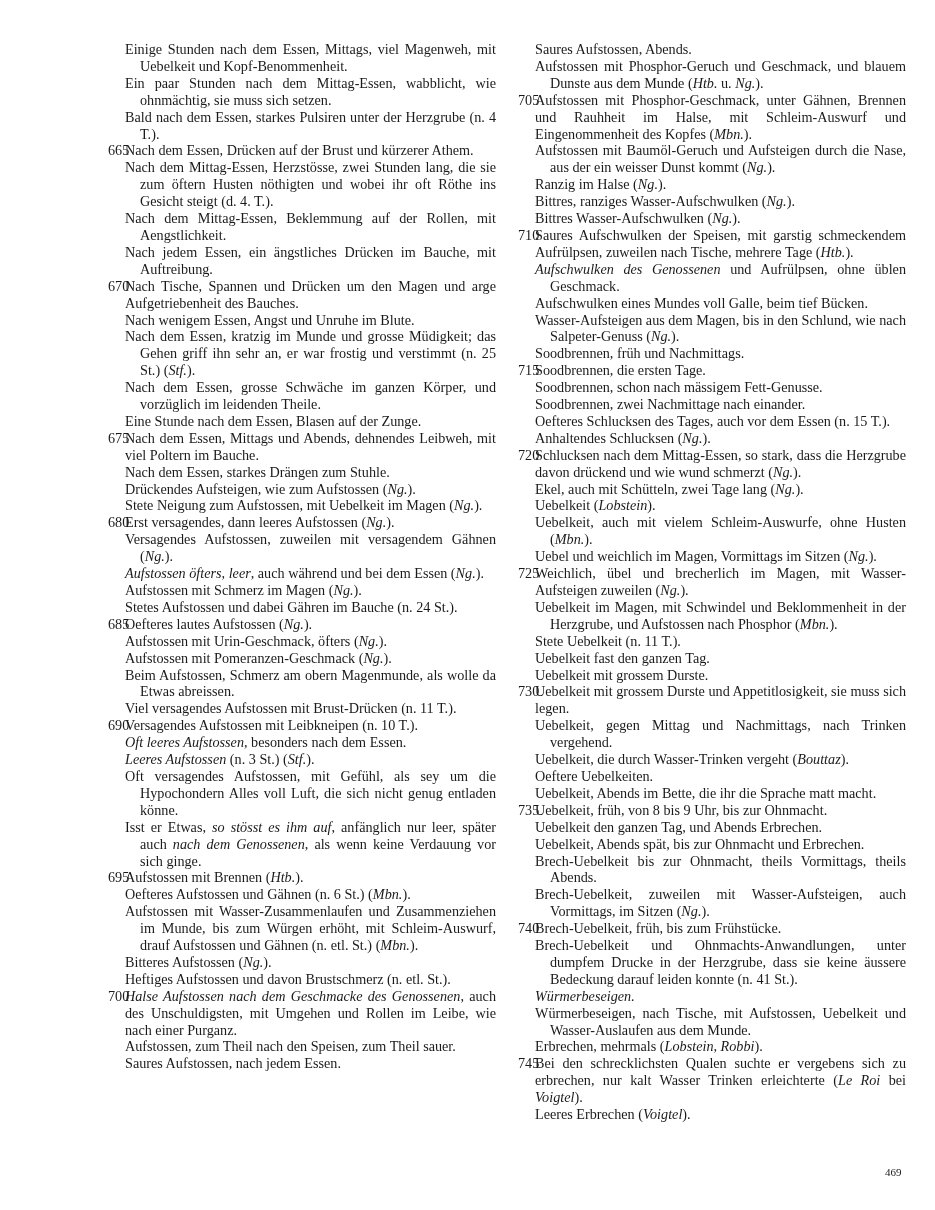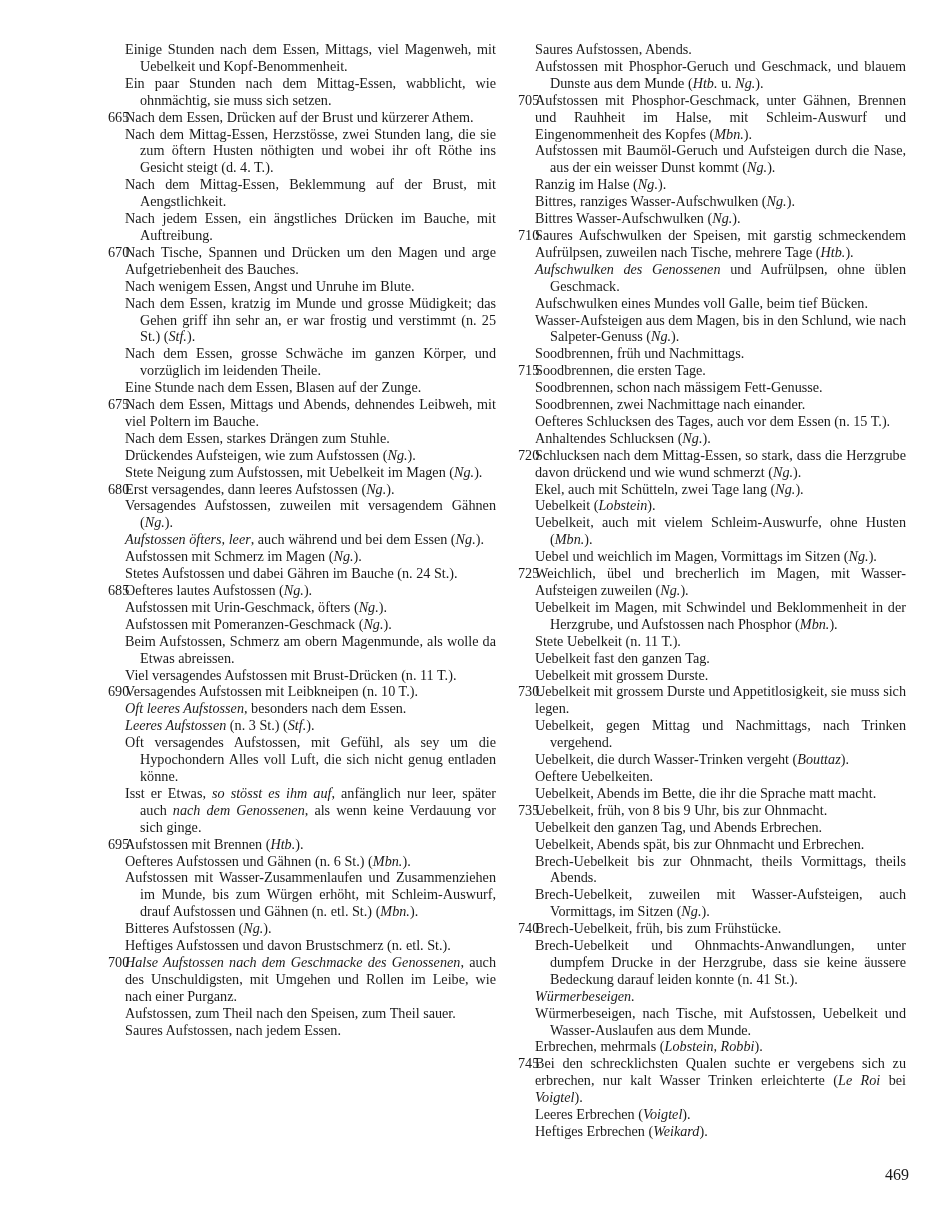--- a/index.html
+++ b/index.html
@@ -9,42 +9,45 @@
   .column { position: absolute; top: 41px; }
   .col-left { left: 108px; width: 388px; }
   .col-right { left: 518px; width: 388px; }
   .entry { position: relative; font-size: 14.2px; line-height: 16.9px; }
   .entry .body { display: block; padding-left: 32px; text-indent: -15px; }
   .entry.numbered .num { position: absolute; left: 0; top: 0; }
   .entry.numbered .body { padding-left: 32px; text-indent: -15px; }
   .entry.numbered.hang0 .body { padding-left: 17px; text-indent: 0; }
   .justify .body { text-align: justify; text-align-last: left; }
   i { font-style: italic; }
-  .page-number { position: absolute; left: 885px; top: 1166px; font-size: 16px; }
+  .page-number { position: absolute; left: 885px; top: 1166px; font-size: 11px; }
 </style>
 </head>
 <body>
 
 <div class="page">
   <div class="column col-left">
       <div class="entry justify">
         <span class="body"><span>Einige Stunden nach dem Essen, Mittags, viel Magenweh, mit Uebelkeit und Kopf-Benommenheit.</span></span>
       </div>
       <div class="entry justify">
         <span class="body"><span>Ein paar Stunden nach dem Mittag-Essen, wabblicht, wie ohnmächtig, sie muss sich setzen.</span></span>
       </div>
+      <div class="entry justify">
+        <span class="body"><span>Bald nach dem Essen, starkes Pulsiren unter der Herzgrube (n. 4 T.).</span></span>
+      </div>
       <div class="entry justify numbered hang0">
         <span class="num">665</span>
         <span class="body"><span>Nach dem Essen, Drücken auf der Brust und kürzerer Athem.</span></span>
       </div>
       <div class="entry justify">
         <span class="body"><span>Nach dem Mittag-Essen, Herzstösse, zwei Stunden lang, die sie zum öftern Husten nöthigten und wobei ihr oft Röthe ins Gesicht steigt (d. 4. T.).</span></span>
       </div>
       <div class="entry justify">
-        <span class="body"><span>Nach dem Mittag-Essen, Beklemmung auf der Brust, mit Aengstlichkeit.</span></span>
+        <span class="body"><span>Nach dem Mittag-Essen, Beklemmung auf der Rollen, mit Aengstlichkeit.</span></span>
       </div>
       <div class="entry justify">
         <span class="body"><span>Nach jedem Essen, ein ängstliches Drücken im Bauche, mit Auftreibung.</span></span>
       </div>
       <div class="entry justify numbered hang0">
         <span class="num">670</span>
         <span class="body"><span>Nach Tische, Spannen und Drücken um den Magen und arge Aufgetriebenheit des Bauches.</span></span>
       </div>
       <div class="entry justify">
         <span class="body"><span>Nach wenigem Essen, Angst und Unruhe im Blute.</span></span>
@@ -280,19 +283,16 @@
       </div>
       <div class="entry justify">
         <span class="body"><span>Erbrechen, mehrmals (</span><i>Lobstein, Robbi</i><span>).</span></span>
       </div>
       <div class="entry justify numbered hang0">
         <span class="num">745</span>
         <span class="body"><span>Bei den schrecklichsten Qualen suchte er vergebens sich zu erbrechen, nur kalt Wasser Trinken erleichterte (</span><i>Le Roi</i><span> bei </span><i>Voigtel</i><span>).</span></span>
       </div>
       <div class="entry justify">
         <span class="body"><span>Leeres Erbrechen (</span><i>Voigtel</i><span>).</span></span>
-      </div>
-      <div class="entry justify">
-        <span class="body"><span>Heftiges Erbrechen (</span><i>Weikard</i><span>).</span></span>
       </div>
     </div>
   <div class="page-number">469</div>
 </div>
 
 </body></html>

